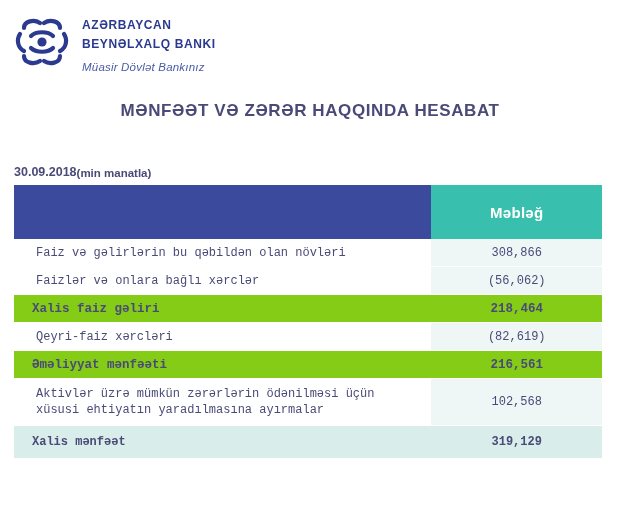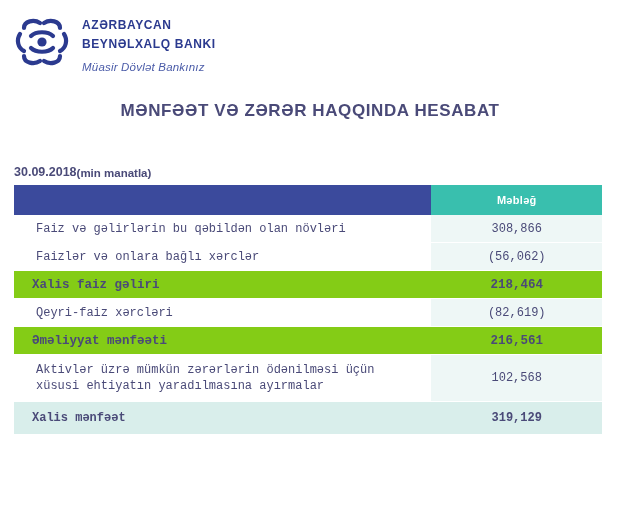--- a/index.html
+++ b/index.html
@@ -84,22 +84,22 @@
     margin: 0 18px 0 14px;
     border-collapse: collapse;
     width: calc(100% - 32px);
     table-layout: fixed;
   }
   .table col.c1 { width: 71%; }
   .table col.c2 { width: 29%; }
 
   .table thead th {
     height: 30px;
-    padding: 0;
-    font-size: 11px;
+    padding: 12px;
+    font-size: 15px;
     font-weight: bold;
     color: #ffffff;
     letter-spacing: 0.3px;
   }
   .th-label { background: #3b4a9c; }
   .th-amount { background: #39bfae; text-align: center; }
 
   .table td {
     font-size: 12px;
     color: #4a4a78;

